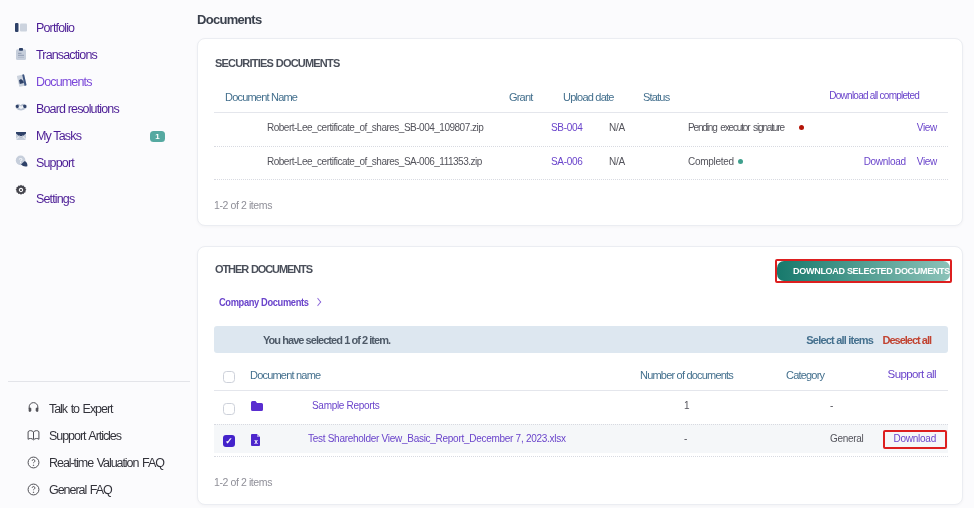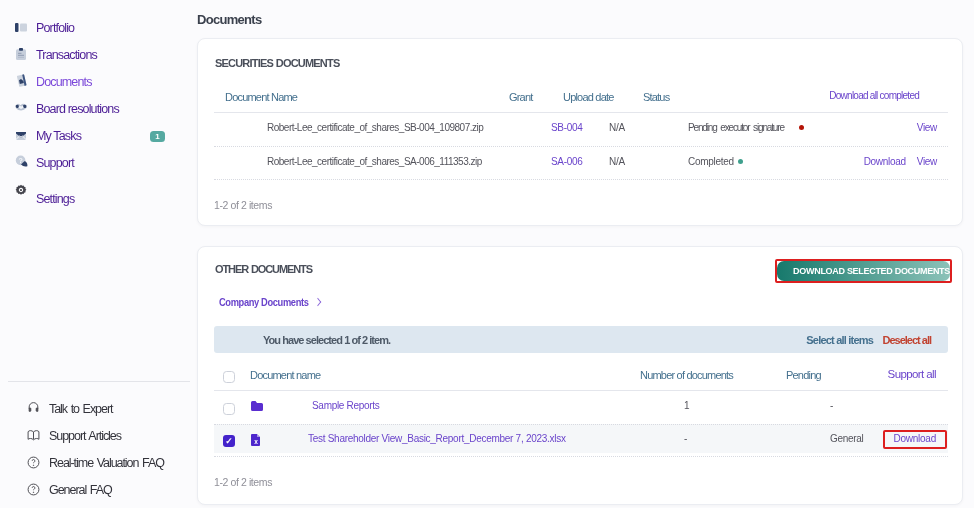--- a/index.html
+++ b/index.html
@@ -139,21 +139,21 @@
   <div class="abs plink" style="left:21px; top:49px; font-size:11.5px; font-weight:bold; letter-spacing:-0.45px; transform:scaleX(0.81); transform-origin:0 0;">Company Documents <span style="display:inline-block; transform:rotate(45deg); border-top:1.8px solid #8a65d8; border-right:1.8px solid #8a65d8; width:6px; height:6px; margin-left:6px; margin-bottom:1px;"></span></div>
 
   <div class="abs" style="left:16px; top:79px; width:734px; height:27px; background:#dde7f0; border-radius:3px;"></div>
   <div class="abs" style="left:21px; top:87px; font-size:11px; color:#4e5a68; font-weight:700; letter-spacing:-0.95px;margin-left:44px;">You have selected 1 of 2 item.</div>
   <div class="abs" style="right:89px; top:87px; font-size:11px; font-weight:bold; color:#44708e; letter-spacing:-0.8px;">Select all items</div>
   <div class="abs" style="right:31px; top:87px; font-size:11px; font-weight:bold; color:#c14331; letter-spacing:-1.0px;">Deselect all</div>
 
   <div class="cb" style="left:25px; top:124px;"></div>
   <div class="hdr" style="left:52px; top:122px;">Document name</div>
   <div class="hdr" style="left:442px; top:122px;">Number of documents</div>
-  <div class="hdr" style="left:588px; top:122px;">Pending</div>
+  <div class="hdr" style="left:588px; top:122px;">Category</div>
   <div class="hdr plink" style="right:26px; top:121px; font-size:11.5px; letter-spacing:-0.6px;">Support all</div>
   <div class="solidline" style="top:143px;"></div>
 
   <div class="cb" style="left:25px; top:156px;"></div>
   <svg class="abs" style="left:53px; top:154px;" width="12" height="10" viewBox="0 0 12 10">
       <path d="M0 1.5 a1.5 1.5 0 0 1 1.5 -1.5 h3 l1.5 2 h4.5 a1.5 1.5 0 0 1 1.5 1.5 v5 a1.5 1.5 0 0 1 -1.5 1.5 h-9 a1.5 1.5 0 0 1 -1.5 -1.5 z" fill="#5a2ed0"></path>
     </svg>
   <div class="cell plink" style="left:70px; top:153px;">Sample Reports</div>
   <div class="cell" style="left:442px; top:153px;">1</div>
   <div class="cell" style="left:588px; top:153px;">-</div>

